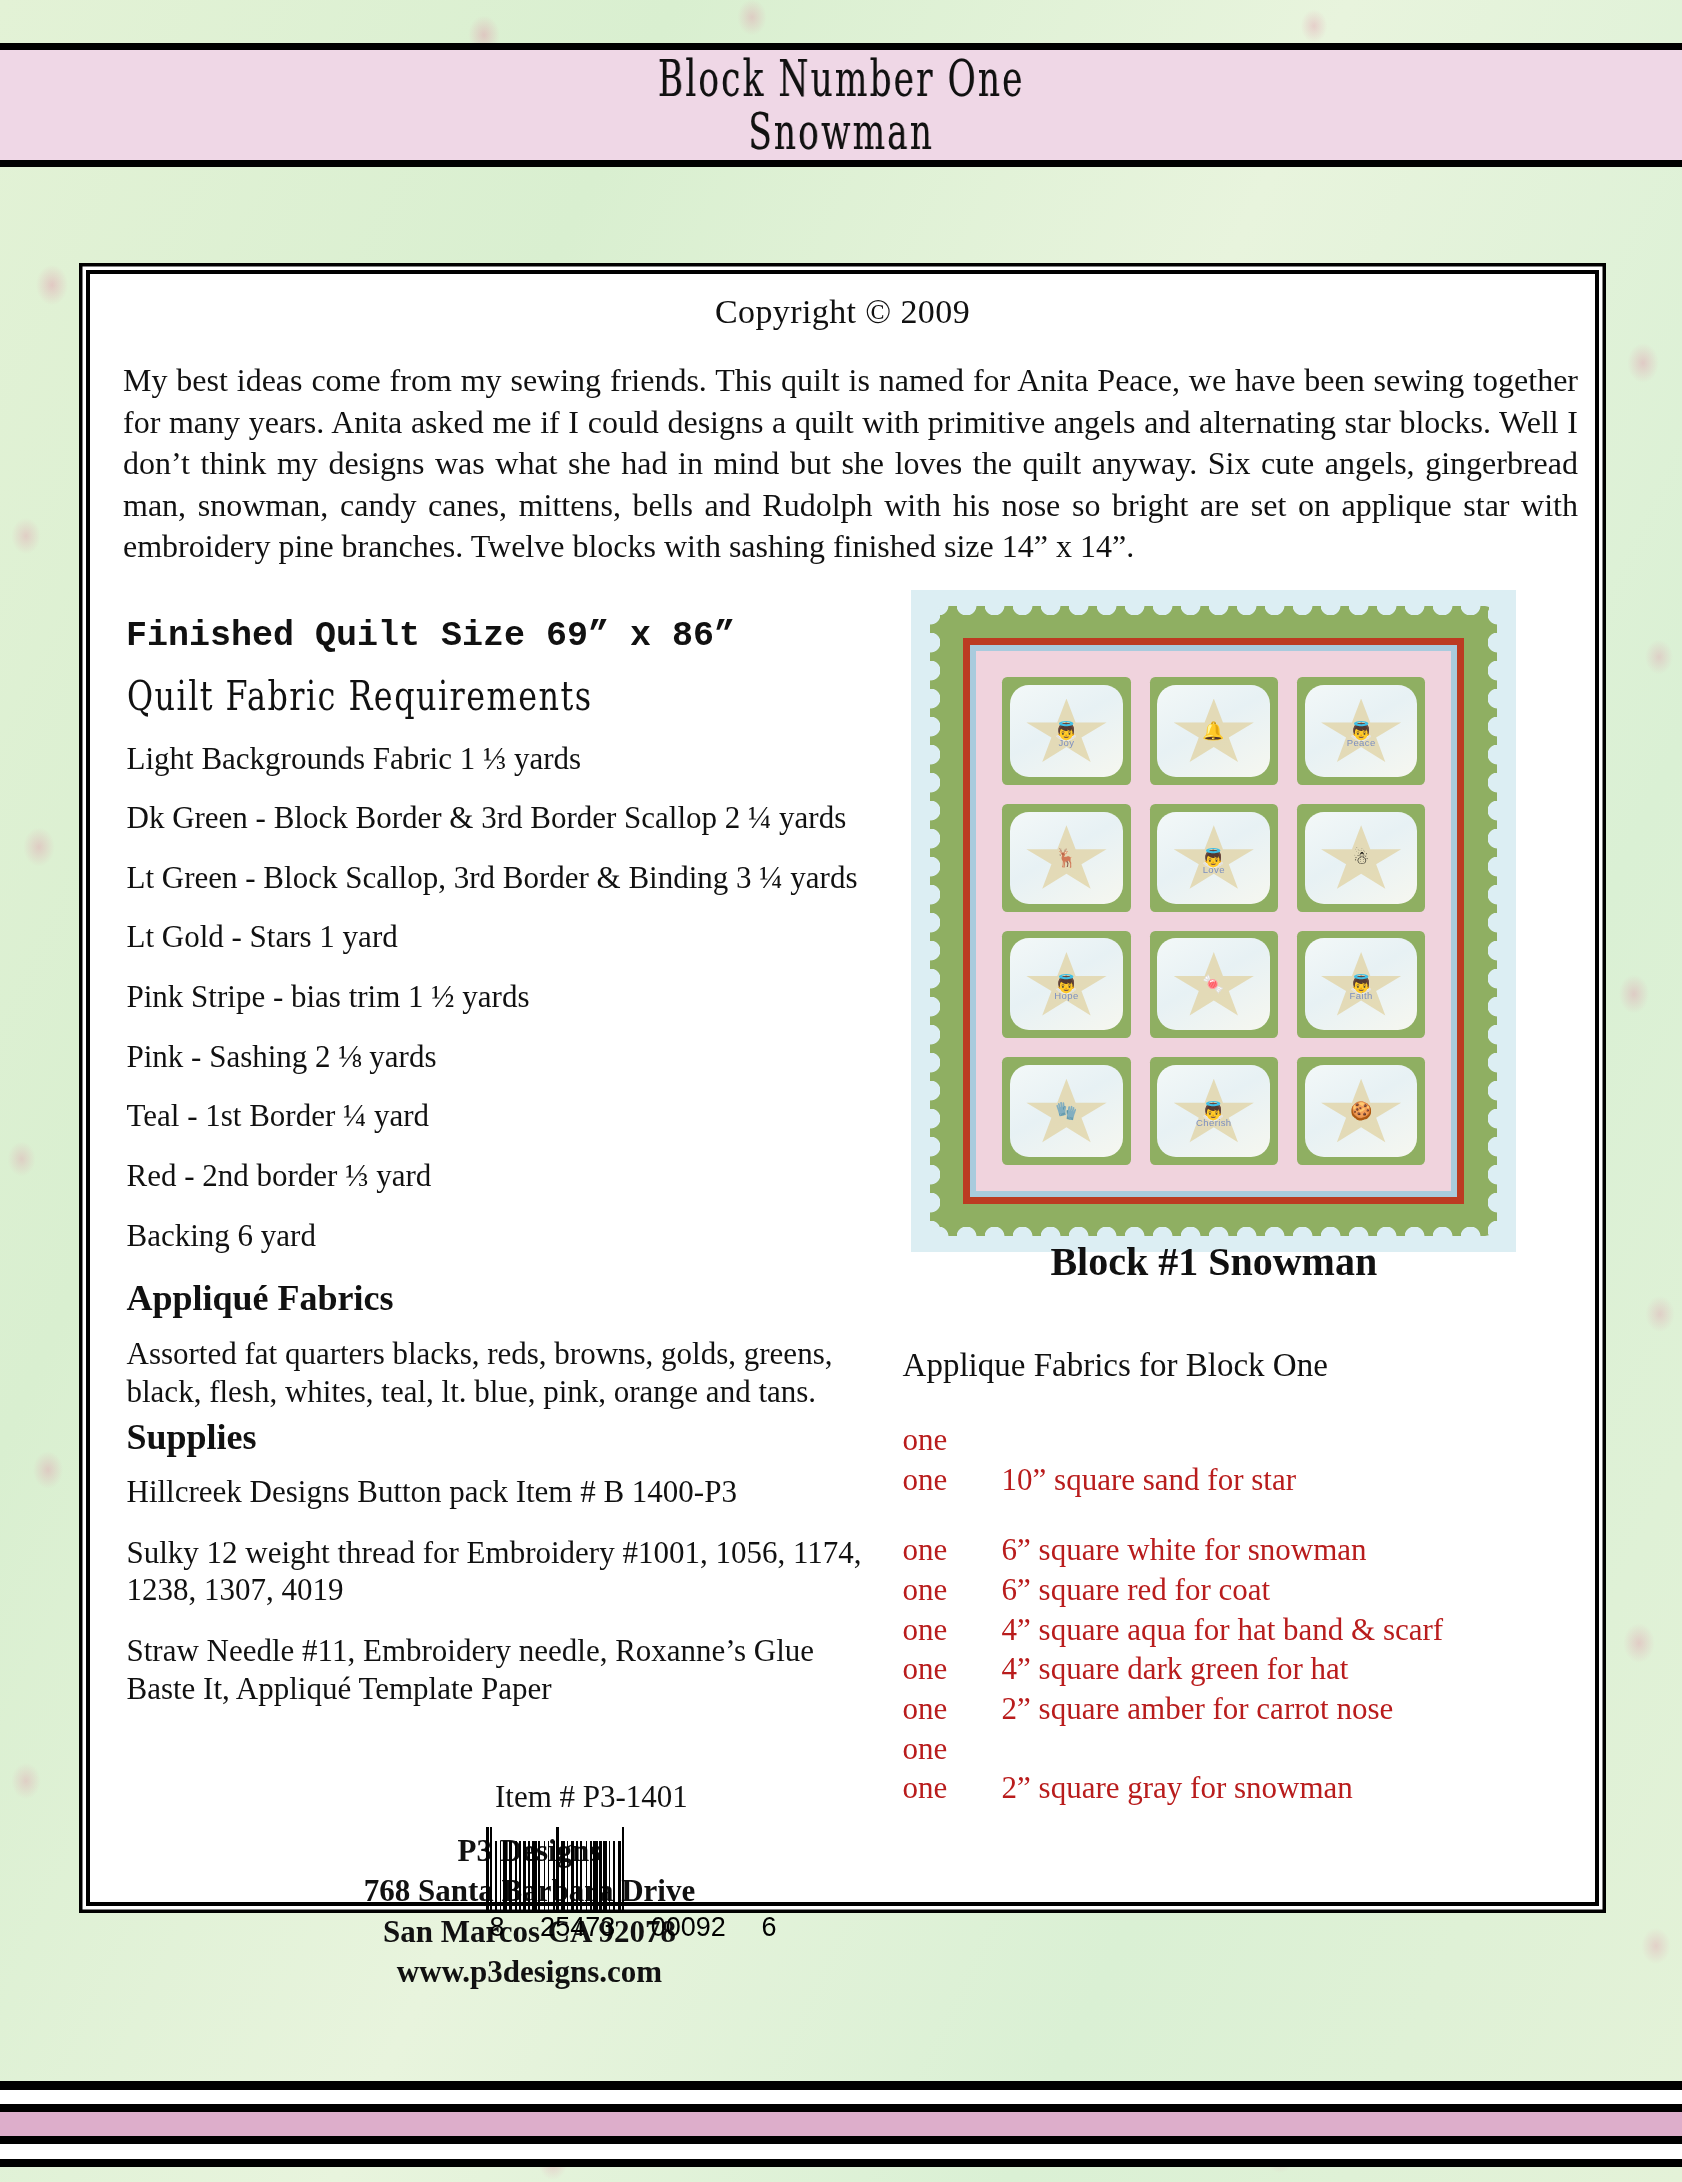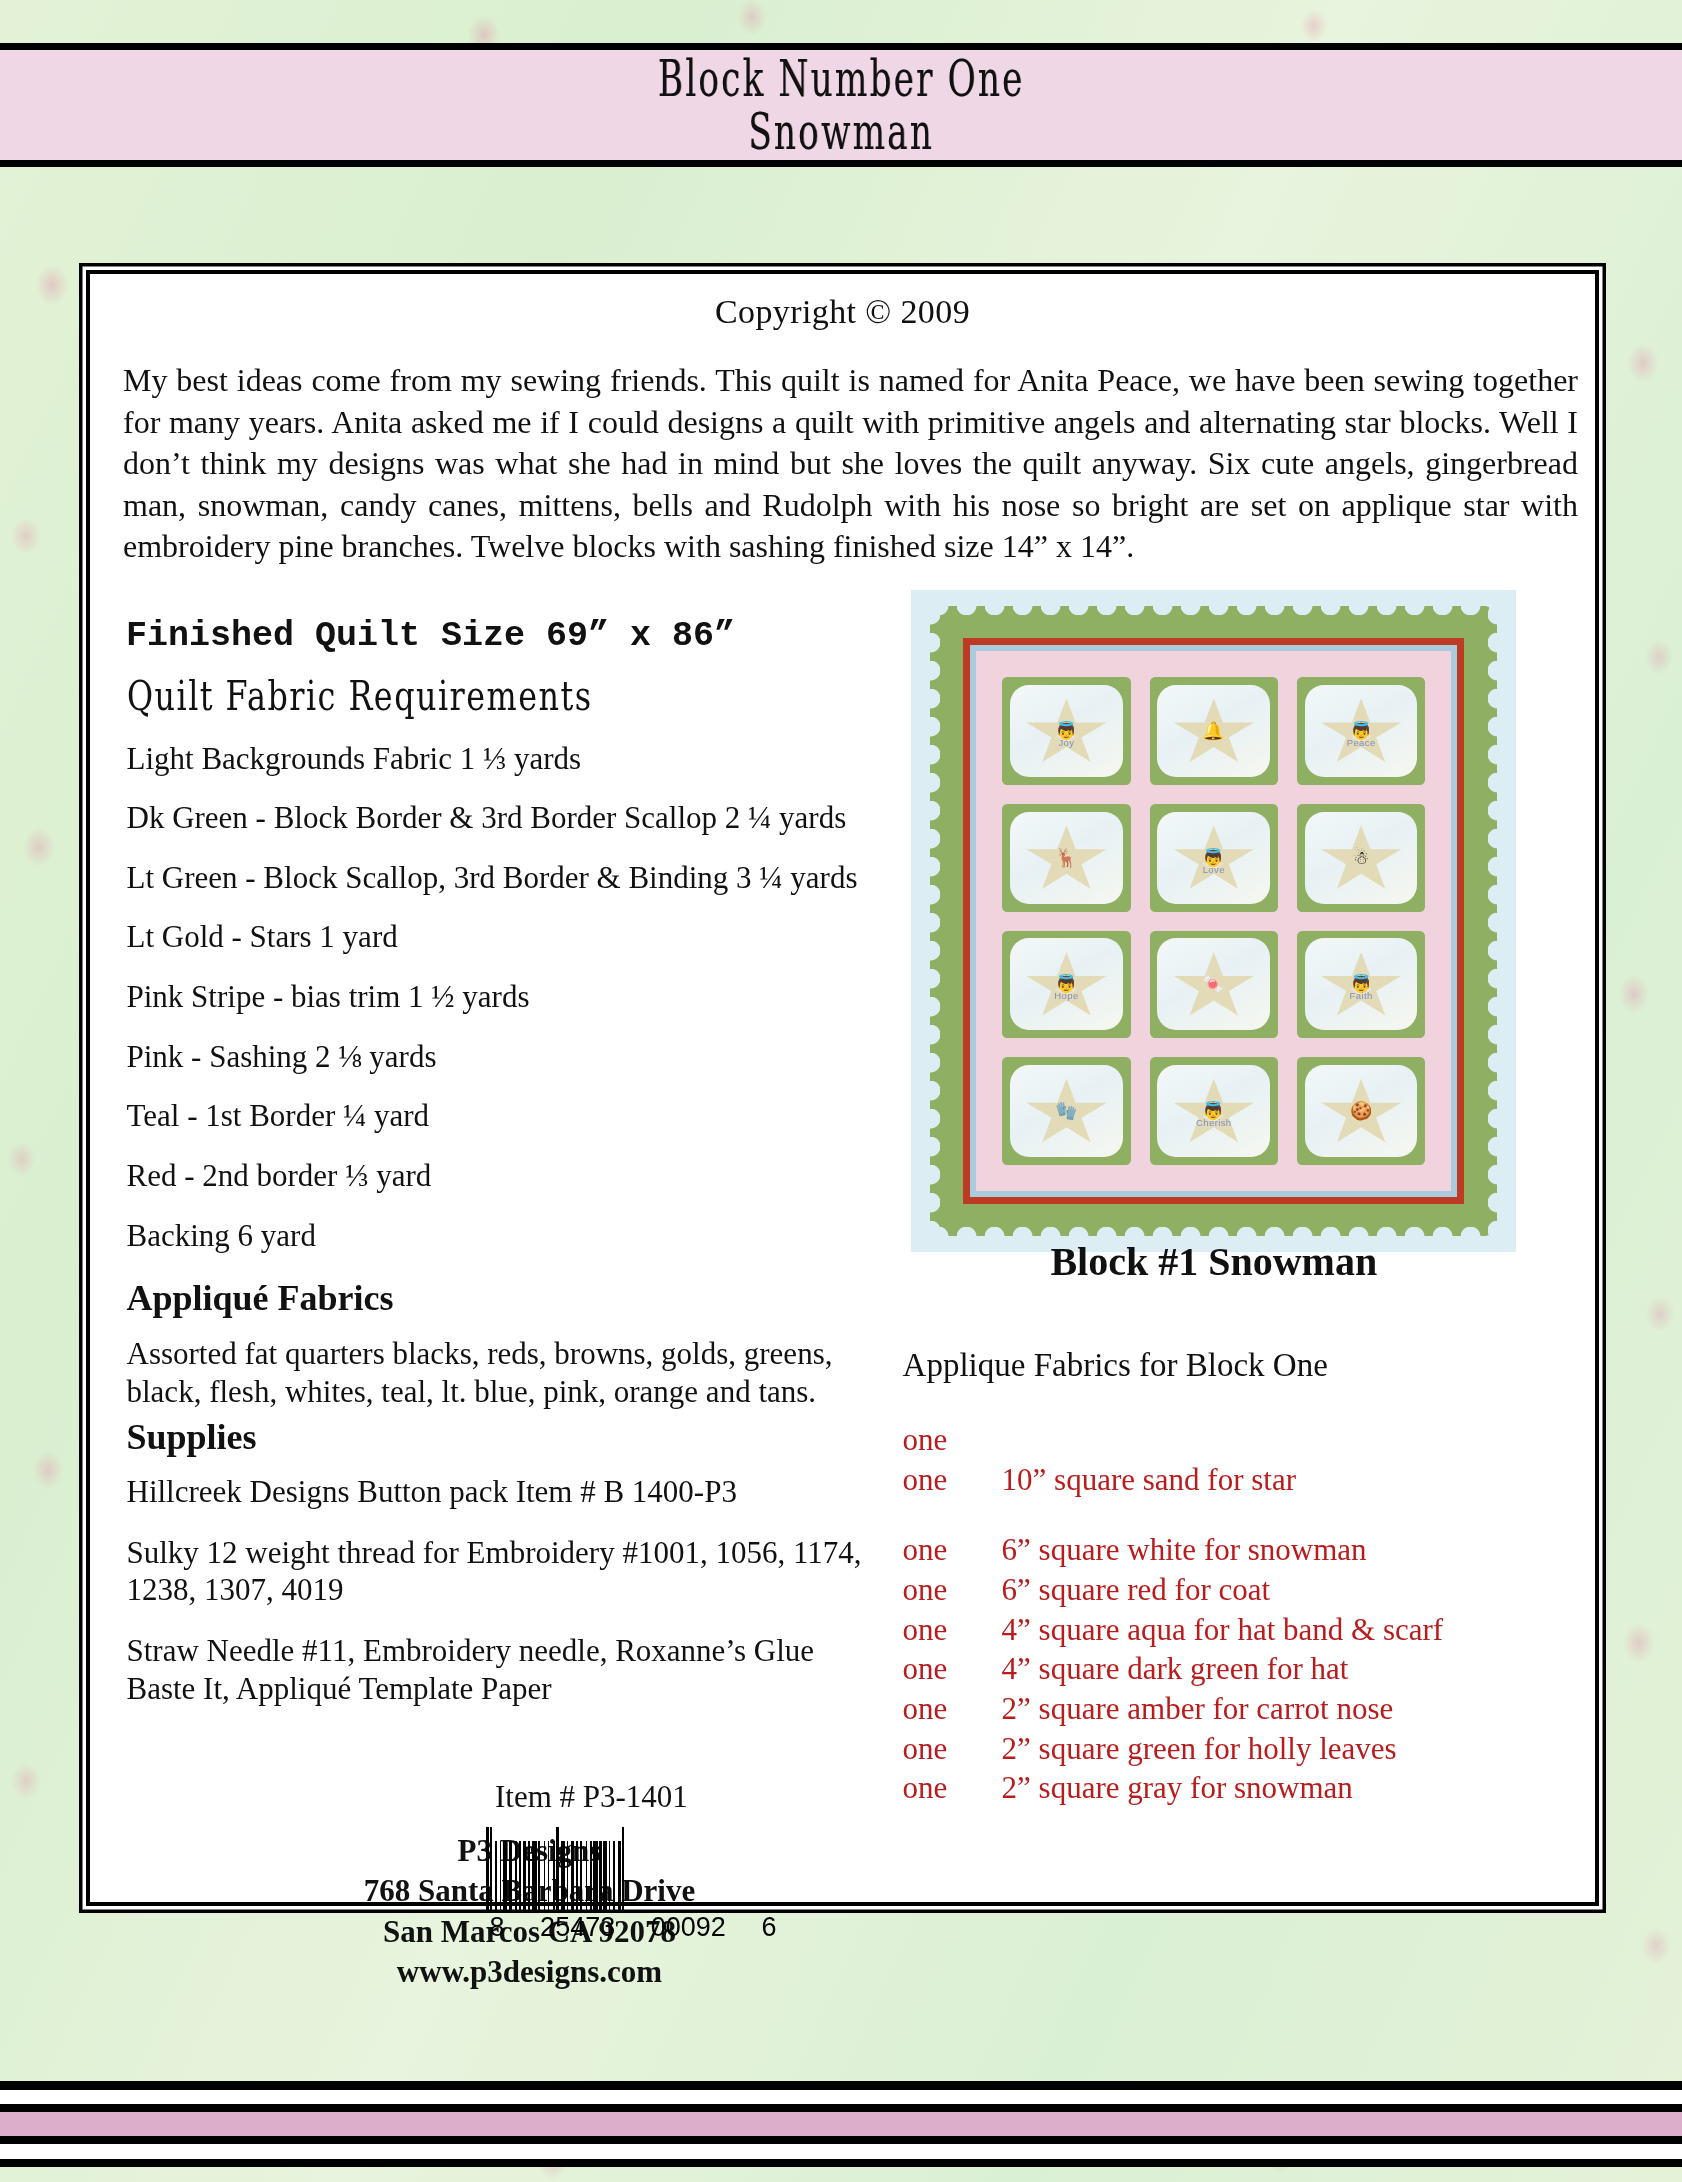--- a/index.html
+++ b/index.html
@@ -444,21 +444,20 @@
             <div class="arow">
               <span class="qty">one</span>
               <span>4” square dark green for hat</span>
             </div>
             <div class="arow">
               <span class="qty">one</span>
               <span>2” square amber for carrot nose</span>
             </div>
             <div class="arow">
               <span class="qty">one</span>
-              <span>2” square green for holly leaves</span>
             </div>
             <div class="arow">
               <span class="qty">one</span>
               <span>2” square gray for snowman</span>
             </div>
           </div>
 
       </div>
     </div>
   </div>

